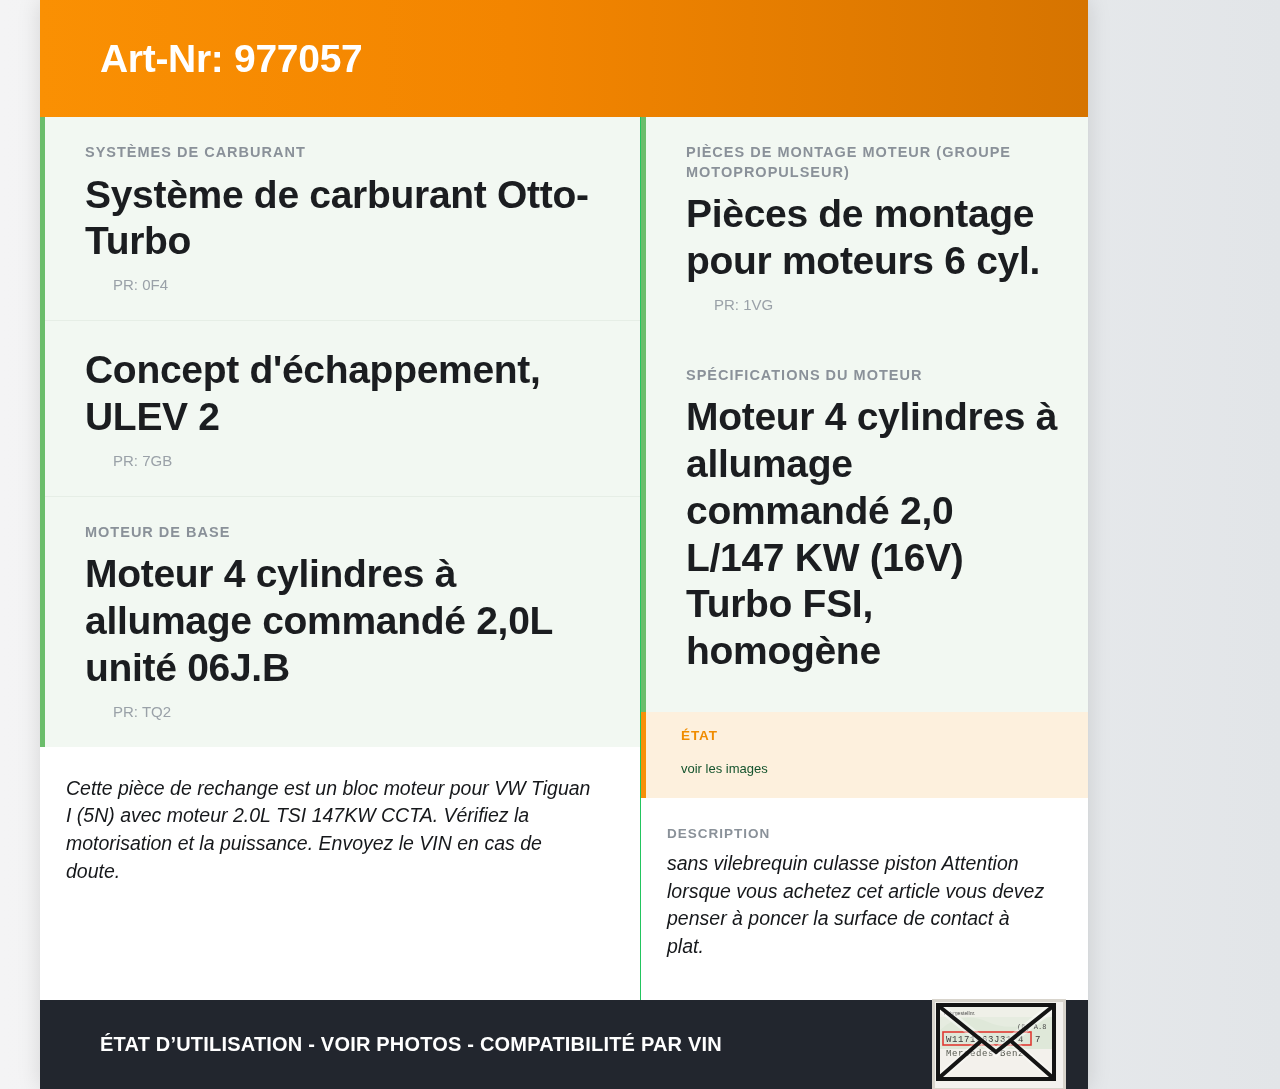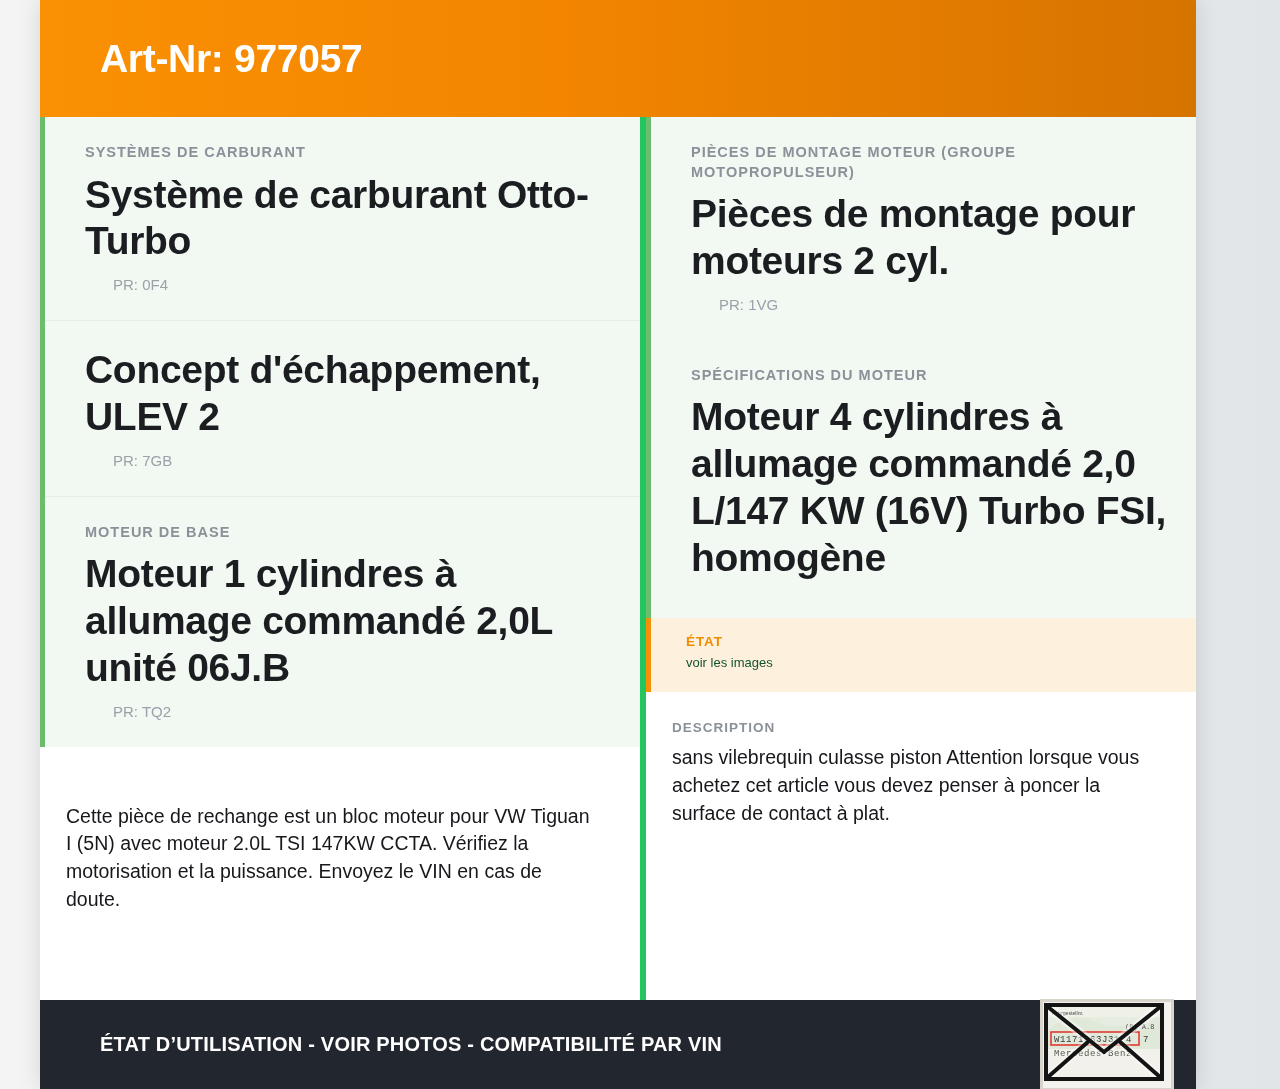--- a/index.html
+++ b/index.html
@@ -11,21 +11,21 @@
     height: 1089px;
     background: linear-gradient(90deg, #f4f4f5 0%, #eceef0 55%, #e2e5e8 100%);
     font-family: "Liberation Sans", sans-serif;
     overflow: hidden;
   }
 
   .page {
     position: absolute;
     left: 40px;
     top: 0;
-    width: 1156px;
+    width: 1048px;
     height: 1089px;
     background: #ffffff;
     box-shadow: 0 0 22px rgba(0,0,0,0.13);
     overflow: hidden;
     display: flex;
     flex-direction: column;
     justify-content: space-between;
   }
 
   
@@ -54,22 +54,21 @@
     min-height: 0;
   }
   .col {
     display: flex;
     flex-direction: column;
     background: #ffffff;
   }
   .col-left {
     width: 600px;
     flex: 0 0 600px;
-    border-right: 6px solid #22c55e;
-    gap: 28px;
+    border-right: 1px solid #22c55e;
   }
   .col-right {
     flex: 1 1 auto;
   }
 
   .card-stack {
     background: #f2f8f2;
     border-left: 5px solid #6bbd6b;
   }
   .card {
@@ -107,21 +106,21 @@
     background: #fdf0dd;
     border-left: 5px solid #f79009;
     padding: 16px 26px 20px 35px;
   }
   .etat-label {
     font-size: 13.5px;
     font-weight: bold;
     letter-spacing: 0.9px;
     color: #f08c00;
     text-transform: uppercase;
-    margin-bottom: 6px;
+    margin-bottom: 18px;
   }
   .etat-value {
     font-size: 13px;
     color: #14532d;
     line-height: 1.3;
   }
 
   
   .textblock {
     padding: 28px 40px 24px 26px;
@@ -132,20 +131,21 @@
     font-weight: bold;
     letter-spacing: 1.0px;
     color: #8a9199;
     text-transform: uppercase;
     margin-bottom: 9px;
   }
   .textblock-body {
     font-size: 19.5px;
     color: #16181b;
     line-height: 1.42;
+    font-style: italic;
   }
   .spacer { flex: 1 1 auto; }
 
   
   .footer {
     flex: 0 0 89px;
     height: 89px;
     background: #22262e;
     display: flex;
     align-items: center;
@@ -194,39 +194,39 @@
           <div class="card-pr">PR: 0F4</div>
         </div>
 
         <div class="card">
           <div class="card-title">Concept d'échappement, ULEV 2</div>
           <div class="card-pr">PR: 7GB</div>
         </div>
 
         <div class="card">
           <div class="card-label">MOTEUR DE BASE</div>
-          <div class="card-title">Moteur 1 cylindres à allumage commandé 2,0L unité 06J.B</div>
+          <div class="card-title">Moteur 4 cylindres à allumage commandé 2,0L unité 06J.B</div>
           <div class="card-pr">PR: TQ2</div>
         </div>
 
       </div>
 
       <div class="textblock">
         <div class="textblock-body">Cette pièce de rechange est un bloc moteur pour VW Tiguan I (5N) avec moteur 2.0L TSI 147KW CCTA. Vérifiez la motorisation et la puissance. Envoyez le VIN en cas de doute.</div>
       </div>
 
       <div class="spacer"></div>
     </div>
 
     <div class="col col-right">
 
       <div class="card-stack">
         <div class="card">
           <div class="card-label">PIÈCES DE MONTAGE MOTEUR (GROUPE MOTOPROPULSEUR)</div>
-          <div class="card-title">Pièces de montage pour moteurs 2 cyl.</div>
+          <div class="card-title">Pièces de montage pour moteurs 6 cyl.</div>
           <div class="card-pr">PR: 1VG</div>
         </div>
       </div>
 
       <div class="card-stack">
         <div class="card">
           <div class="card-label">SPÉCIFICATIONS DU MOTEUR</div>
           <div class="card-title">Moteur 4 cylindres à allumage commandé 2,0 L/147 KW (16V) Turbo FSI, homogène</div>
         </div>
       </div>

